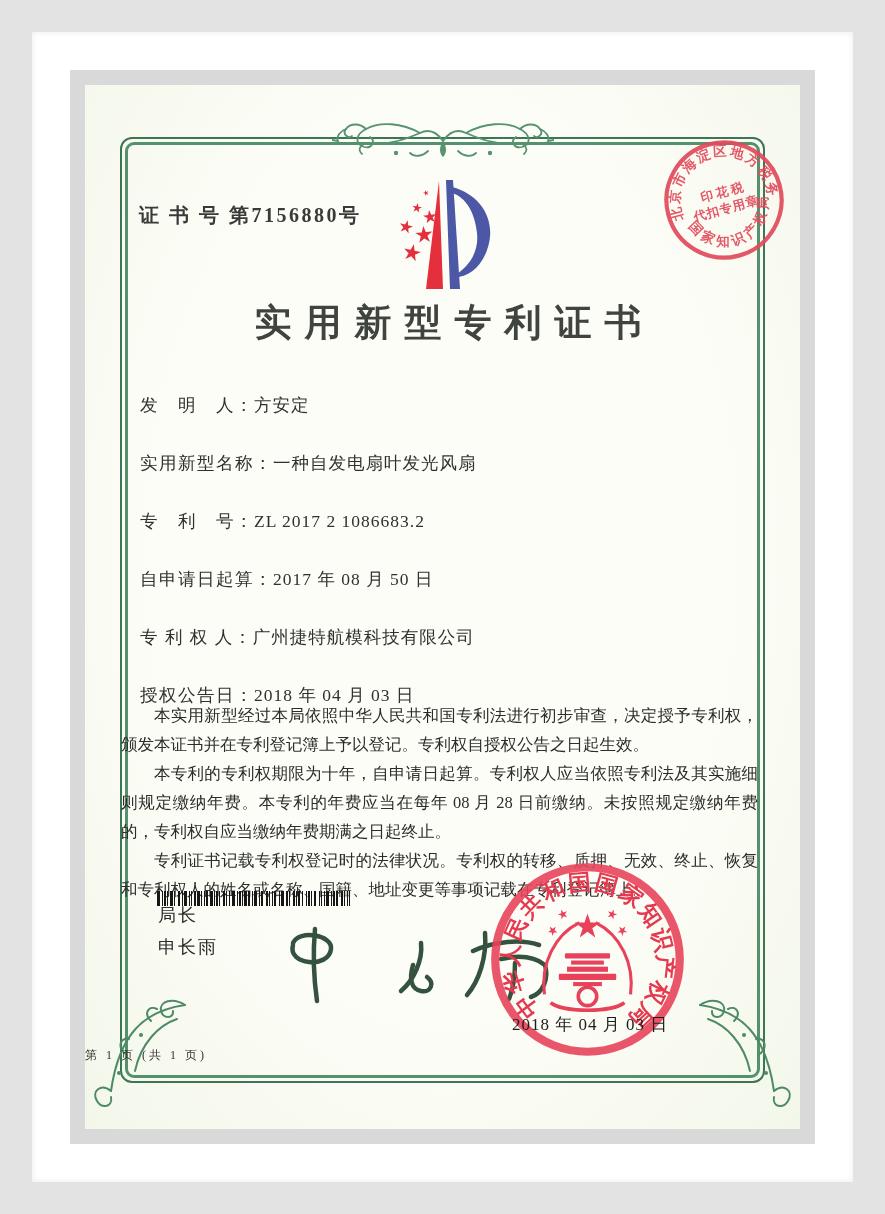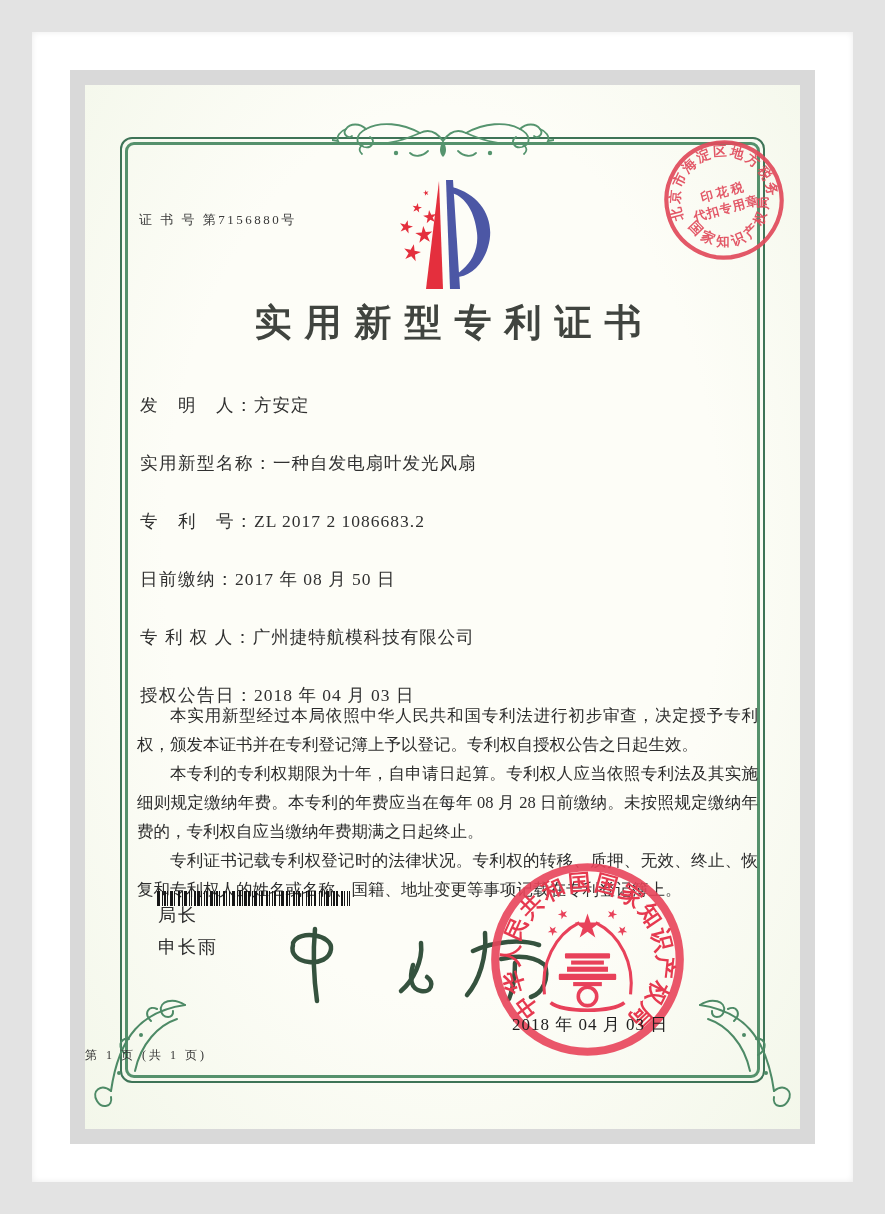--- a/index.html
+++ b/index.html
@@ -19,32 +19,32 @@
   
   .gborder { position:absolute; left:35px; right:35px; top:52px; bottom:46px;
              border:2px solid #3e7457; border-radius:12px; }
   .gborder .inner { position:absolute; inset:3px; border:3px solid #55916c; border-radius:9px; }
 
   .ornament-top { position:absolute; left:247px; top:26px; width:222px; height:56px; }
   .corner-fl    { position:absolute; width:104px; height:116px; top:912px; }
   .corner-fl.left  { left:4px; }
   .corner-fl.right { left:607px; transform:scaleX(-1); }
 
-  .cert-no { position:absolute; left:54px; top:126px; font-size:13px; letter-spacing:2.5px; color:#3a3a3a; }
+  .cert-no { position:absolute; left:54px; top:117px; font-size:20px; letter-spacing:2.5px; color:#3a3a3a;font-weight:bold; }
 
   .logo { position:absolute; left:297px; top:90px; width:122px; height:126px; }
 
   .title { position:absolute; left:0; right:0; top:213px; text-align:center;
            font-size:37px; font-weight:600; letter-spacing:13px; color:#40443f;margin-left:24px; }
 
   .fields { position:absolute; left:55px; right:30px; top:308px; }
   .field-row { font-size:17.5px; line-height:24px; margin-bottom:34px; letter-spacing:1px; color:#303030; }
   .field-row .lab { letter-spacing:1.5px; }
 
-  .paras { position:absolute; left:52px; right:42px; top:616px; font-size:16.5px;
+  .paras { position:absolute; left:36px; right:42px; top:616px; font-size:16.5px;
            line-height:29px; text-align:justify; color:#2c2c2c; }
   .paras p { text-indent:2em; }
 
   .barcode { position:absolute; left:72px; top:806px; width:193px; height:15px; }
 
   .signer { position:absolute; left:73px; top:814px; font-family:"Liberation Sans","DejaVu Sans",sans-serif;
             font-size:18px; line-height:32px; color:#2b2b2b; letter-spacing:2px; }
 
   .signature { position:absolute; left:178px; top:830px; width:300px; height:96px; }
 
@@ -134,21 +134,21 @@
             <div class="field-row">
               <span class="lab">发　明　人：</span><span class="val">方安定</span>
             </div>
             <div class="field-row">
               <span class="lab">实用新型名称：</span><span class="val">一种自发电扇叶发光风扇</span>
             </div>
             <div class="field-row">
               <span class="lab">专　利　号：</span><span class="val">ZL 2017 2 1086683.2</span>
             </div>
             <div class="field-row">
-              <span class="lab">日前缴纳：</span><span class="val">2017 年 08 月 50 日</span>
+              <span class="lab">自申请日起算：</span><span class="val">2017 年 08 月 50 日</span>
             </div>
             <div class="field-row">
               <span class="lab">专 利 权 人：</span><span class="val">广州捷特航模科技有限公司</span>
             </div>
             <div class="field-row">
               <span class="lab">授权公告日：</span><span class="val">2018 年 04 月 03 日</span>
             </div>
           </div>
 
           <div class="paras">

